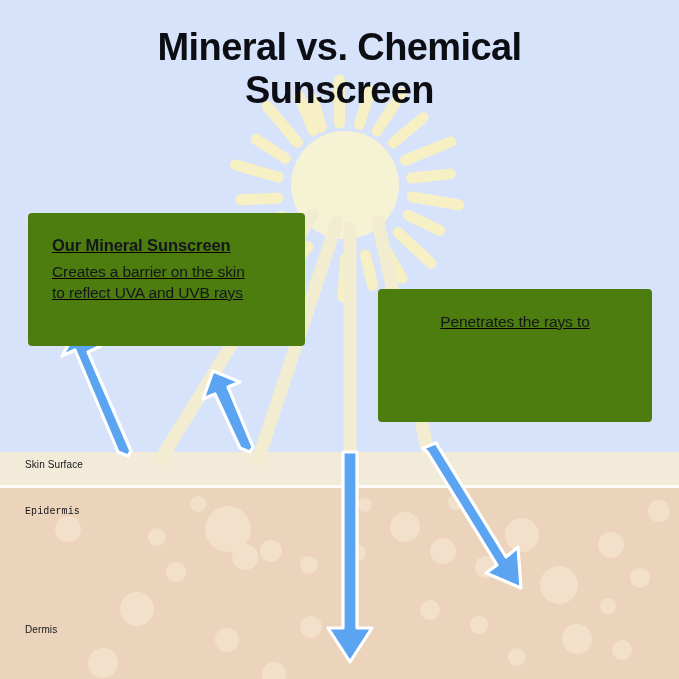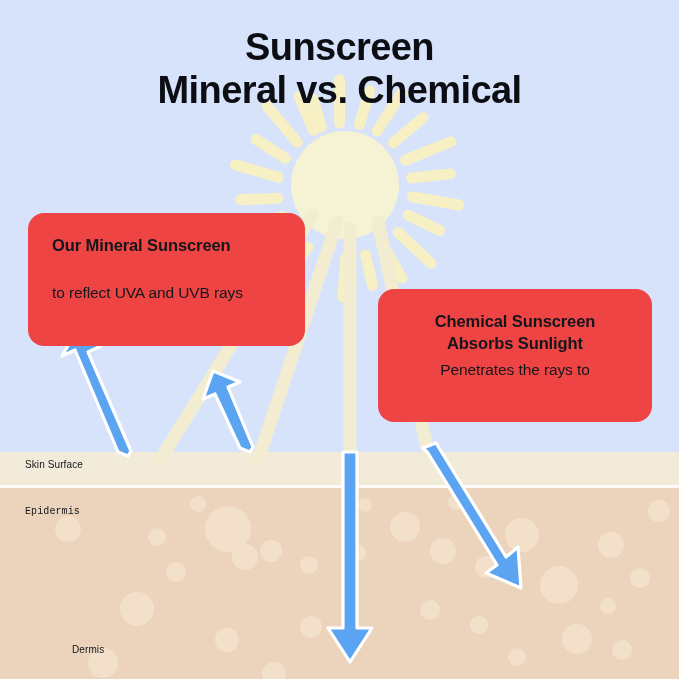--- a/index.html
+++ b/index.html
@@ -23,21 +23,21 @@
 
   .layer-label{
     position:absolute;
     font-size:10px;
     color:#14161b;
     letter-spacing:.1px;
     white-space:nowrap;
   }
   #label-skin-surface{left:25px;top:459px;}
   #label-epidermis{left:25px;top:506px;font-family:Liberation Mono, monospace;}
-  #label-dermis{left:25px;top:644px;margin-left:47px;}
+  #label-dermis{left:25px;top:624px;}
 
   
   .bubble{position:absolute;border-radius:50%;background:#f3e0ca;}
 
   
   #sun{
     position:absolute;
     left:291px;top:131px;
     width:108px;height:108px;
     border-radius:50%;
@@ -47,24 +47,25 @@
     position:absolute;
     left:345px;top:185px;
     background:#f7f0c4;
     border-radius:99px;
     transform-origin:0 50%;
   }
 
   
   .card{
     position:absolute;
-    background:#ef4444;
-    border-radius:16px;
+    background:#4d7c0f;
+    border-radius:4px;
     box-sizing:border-box;
     padding:22px 24px 18px 24px;
+    text-decoration:underline;
   }
   #card-mineral{left:28px;top:213px;width:277px;height:133px;}
   #card-chemical{left:378px;top:289px;width:274px;height:133px;text-align:center;}
   .card-title{
     font-size:16.5px;
     font-weight:700;
     color:#14161b;
     line-height:1.33;
     margin:0 0 4px 0;
     letter-spacing:-.1px;
@@ -183,39 +184,35 @@
     <g>
       <path d="M 343 452 L 357 452 L 357 628 L 372 628 L 350 662 L 328 628 L 343 628 Z" fill="#5ba4f2" stroke="#ffffff" stroke-width="3.2" stroke-linejoin="round"></path>
     </g>
 
     <g>
       <path d="M 423 448 L 436 443 L 506 557 L 518 547 L 521 588 L 486 573 L 497 565 L 428 453 Z" fill="#5ba4f2" stroke="#ffffff" stroke-width="3.2" stroke-linejoin="round"></path>
     </g>
   </svg>
 
   <div id="page-title">
+    <div>Mineral vs. Chemical</div>
     <div>Sunscreen</div>
-    <div>Mineral vs. Chemical</div>
   </div>
 
   <div class="card" id="card-mineral">
     <p class="card-title">
       <span>Our Mineral Sunscreen</span><br>
     </p>
     <p class="card-body">
-      <br>
+      <span>Creates a barrier on the skin</span><br>
       <span>to reflect UVA and UVB rays</span>
     </p>
   </div>
 
   <div class="card" id="card-chemical">
-    <p class="card-title">
-      <span>Chemical Sunscreen</span><br>
-      <span>Absorbs Sunlight</span>
-    </p>
     <p class="card-body">
       <span>Penetrates the rays to</span><br>
     </p>
   </div>
 
   <div class="layer-label" id="label-skin-surface">Skin Surface</div>
   <div class="layer-label" id="label-epidermis">Epidermis</div>
   <div class="layer-label" id="label-dermis">Dermis</div>
 
 </div>

